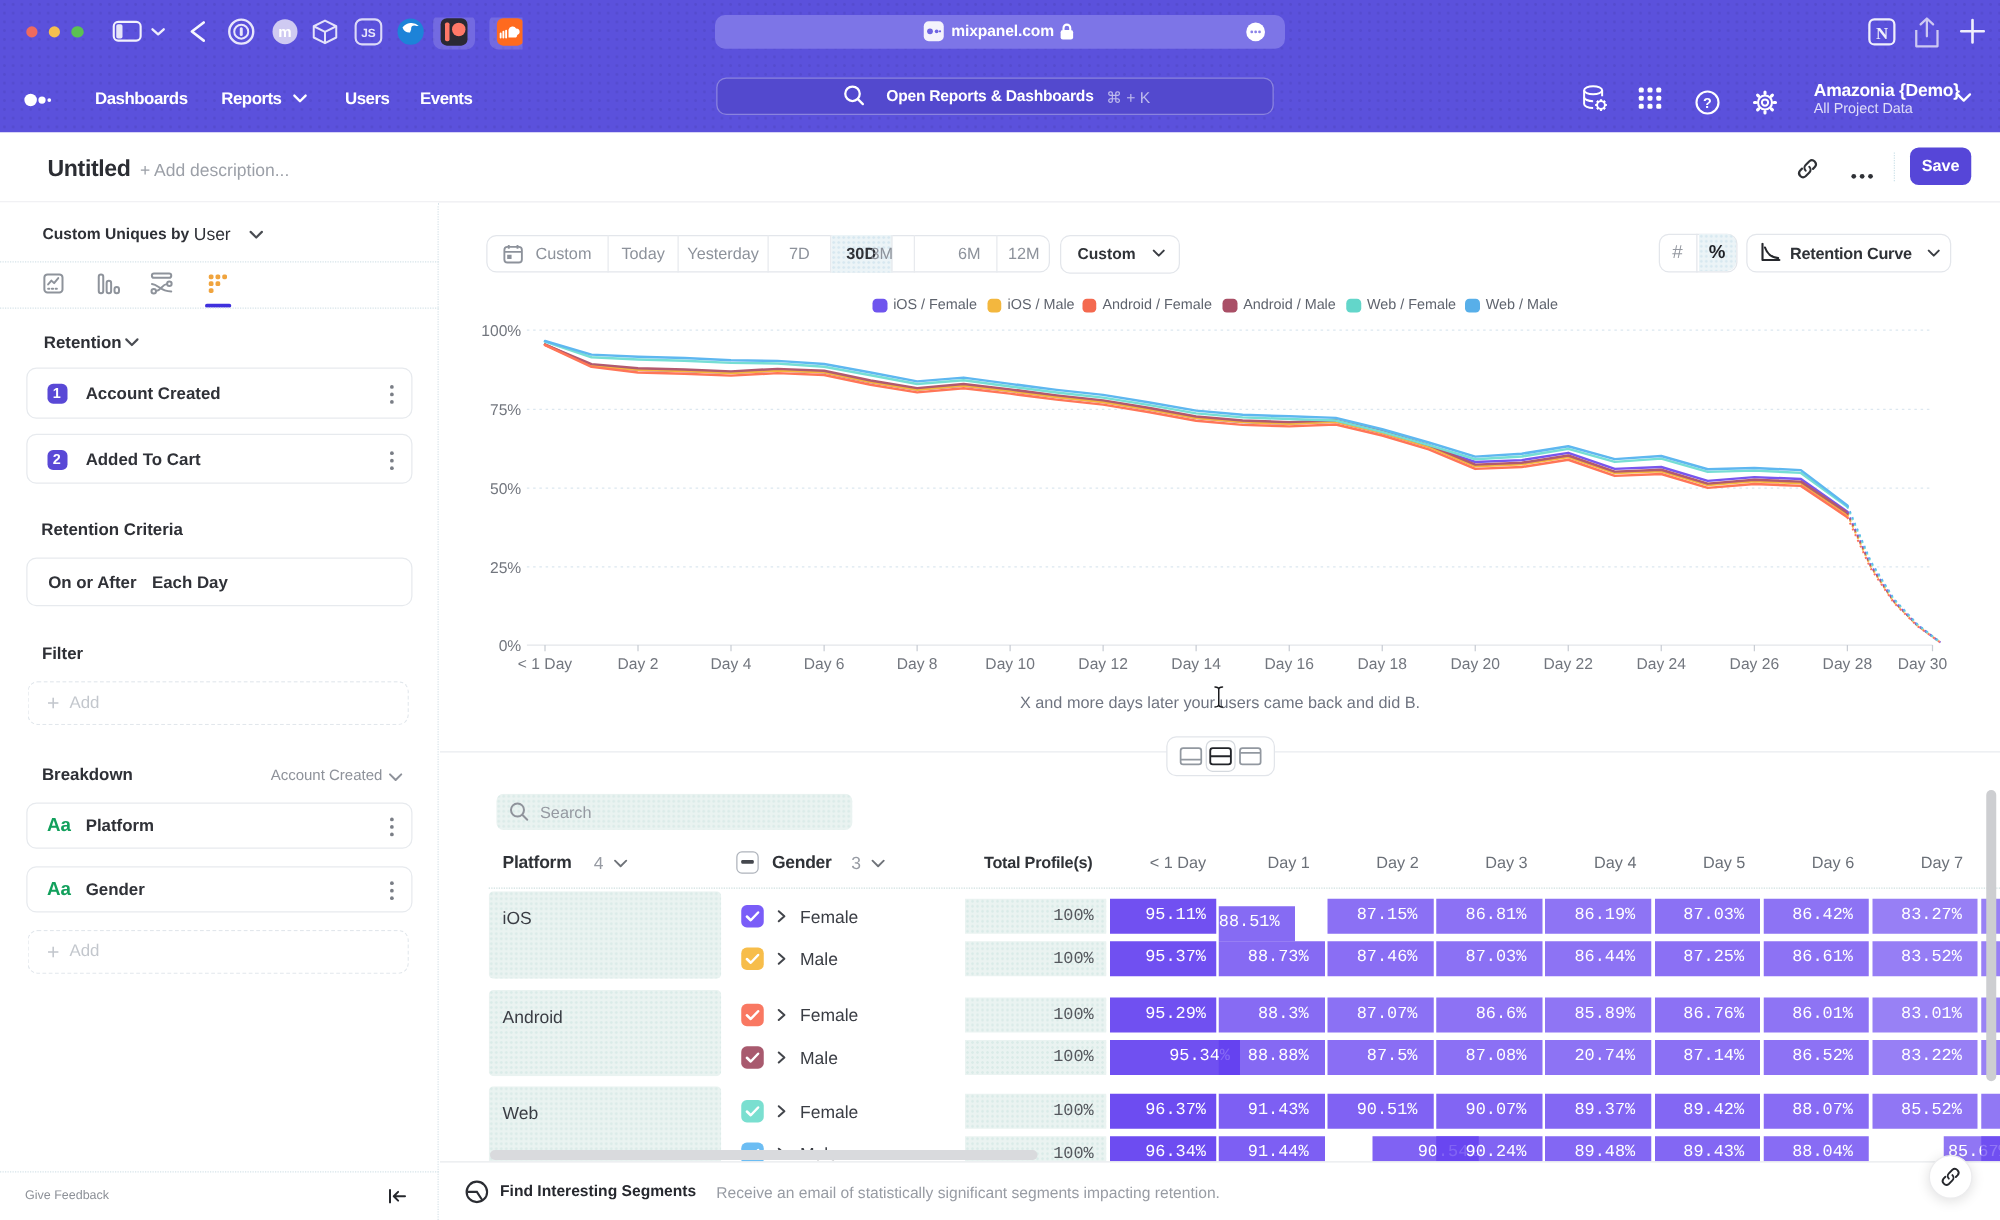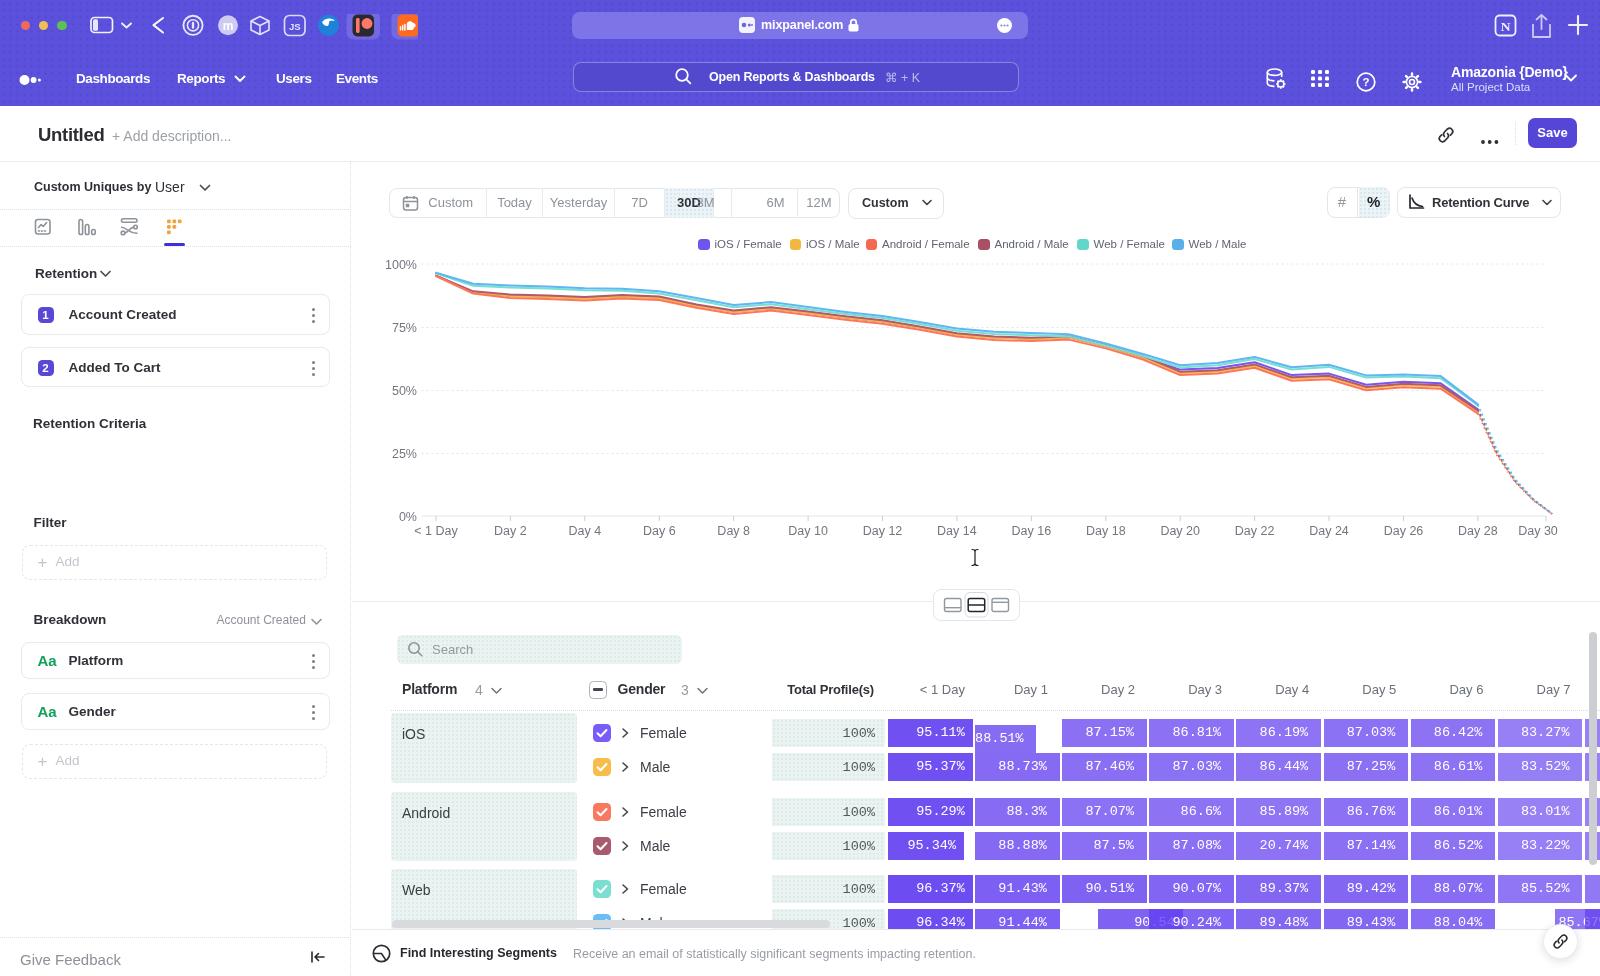--- a/index.html
+++ b/index.html
@@ -260,20 +260,24 @@
 <div class="card" style="top:346.5px;height:40px">
   <div class="badge">2</div>
   <div class="cardlab">Added To Cart</div>
   <div class="vdots">
         <i></i>
         <i></i>
         <i></i>
       </div>
 </div>
 <div class="sbold" style="left:33px;top:415.5px">Retention Criteria</div>
+<div class="card" style="top:445.5px;height:39px">
+  <div class="abs" style="left:17px;top:11px;font-size:13.5px;font-weight:600;color:#303238">On or After</div>
+  <div class="abs" style="left:100px;top:11px;font-size:13.5px;font-weight:600;color:#303238">Each Day</div>
+</div>
 <div class="sbold" style="left:33.5px;top:515px">Filter</div>
 <div class="addrow" style="top:544.5px">
       <b>+</b>
       <span>Add</span>
     </div>
 <div class="sbold" style="left:33.5px;top:611.5px">Breakdown</div>
 <div class="abs" style="left:216.5px;top:613px;font-size:12px;color:#8e929a">Account Created</div>
 <svg class="abs" style="left:310px;top:617.5px" width="13" height="9" viewBox="0 0 13 9">
       <path d="M2 1.5 L6.5 6 L11 1.5" fill="none" stroke="#8e929a" stroke-width="1.6" stroke-linecap="round" stroke-linejoin="round"></path>
     </svg>
@@ -293,21 +297,21 @@
         <i></i>
         <i></i>
         <i></i>
       </div>
 </div>
 <div class="addrow" style="top:743.5px">
       <b>+</b>
       <span>Add</span>
     </div>
 <div class="dotline" style="top:937px"></div>
-<div class="abs" style="left:20px;top:950.5px;font-size:15px;color:#8c9097">Give Feedback</div>
+<div class="abs" style="left:20px;top:950.5px;font-size:10px;color:#8c9097">Give Feedback</div>
 <svg class="abs" style="left:310px;top:950.5px" width="16" height="12" viewBox="0 0 16 12">
       <path d="M2 1 V11 M14 6 H5 M8.5 2.5 L5 6 L8.5 9.5" fill="none" stroke="#26282d" stroke-width="1.6" stroke-linecap="round" stroke-linejoin="round"></path>
     </svg>
 
 <div id="segwrap"></div>
 <div class="seg" style="left:389.5px;width:97.5px"><span style="margin-left:26px">Custom</span></div>
 <svg class="abs" style="left:402px;top:195px" width="17" height="17" viewBox="0 0 17 17">
       <g fill="none" stroke="#8d929b" stroke-width="1.5">
         <rect x="1.5" y="2.5" width="14" height="12.5" rx="2.5"></rect>
         <path d="M1.5 6.5 H15.5 M5 1 v3 M12 1 v3"></path>
@@ -401,20 +405,21 @@
 <polyline points="436.0,276.0 473.2,293.5 510.4,298.0 547.6,299.0 584.8,300.5 622.0,298.5 659.3,300.0 696.5,307.8 733.7,313.9 770.9,310.6 808.1,314.9 845.3,319.7 882.5,323.7 919.7,329.8 956.9,336.6 994.1,339.9 1031.4,341.1 1068.6,339.6 1105.8,348.4 1143.0,359.5 1180.2,375.1 1217.4,373.6 1254.6,367.8 1291.8,380.7 1329.0,379.2 1366.2,390.3 1403.5,387.2 1440.7,388.7 1477.9,413.7" fill="none" stroke="#FF7557" stroke-width="2" stroke-linejoin="round" stroke-linecap="round"></polyline>
 <polyline points="436.0,273.2 473.2,285.8 510.4,287.6 547.6,288.6 584.8,290.3 622.0,290.8 659.3,293.4 696.5,300.2 733.7,307.2 770.9,304.2 808.1,309.2 845.3,314.0 882.5,318.1 919.7,324.1 956.9,330.7 994.1,333.9 1031.4,335.2 1068.6,336.4 1105.8,345.5 1143.0,356.1 1180.2,367.4 1217.4,365.2 1254.6,359.1 1291.8,369.5 1329.0,366.9 1366.2,377.5 1403.5,376.5 1440.7,378.3 1477.9,405.4" fill="none" stroke="#76DED4" stroke-width="2" stroke-linejoin="round" stroke-linecap="round"></polyline>
 <polyline points="436.0,272.8 473.2,283.7 510.4,285.4 547.6,286.4 584.8,288.2 622.0,288.7 659.3,291.2 696.5,298.0 733.7,305.1 770.9,302.1 808.1,307.1 845.3,311.9 882.5,315.9 919.7,322.0 956.9,328.5 994.1,331.8 1031.4,333.0 1068.6,334.3 1105.8,343.4 1143.0,354.0 1180.2,365.3 1217.4,363.0 1254.6,357.0 1291.8,367.3 1329.0,364.8 1366.2,375.4 1403.5,374.4 1440.7,376.1 1477.9,404.4" fill="none" stroke="#5EB7F0" stroke-width="2" stroke-linejoin="round" stroke-linecap="round"></polyline>
 <polyline points="1477.9,409.4 1496.5,452.0 1515.1,480.8 1533.7,500.0 1552.3,514.0" fill="none" stroke="#7856EE" stroke-width="1.7" stroke-dasharray="1.6 3.4" stroke-linejoin="round"></polyline>
 <polyline points="1477.9,411.5 1496.5,453.3 1515.1,481.5 1533.7,500.3 1552.3,514.0" fill="none" stroke="#F5B83D" stroke-width="1.7" stroke-dasharray="1.6 3.4" stroke-linejoin="round"></polyline>
 <polyline points="1477.9,410.3 1496.5,452.6 1515.1,481.1 1533.7,500.1 1552.3,514.0" fill="none" stroke="#B2596E" stroke-width="1.7" stroke-dasharray="1.6 3.4" stroke-linejoin="round"></polyline>
 <polyline points="1477.9,413.7 1496.5,454.6 1515.1,482.2 1533.7,500.7 1552.3,514.0" fill="none" stroke="#FF7557" stroke-width="1.7" stroke-dasharray="1.6 3.4" stroke-linejoin="round"></polyline>
 <polyline points="1477.9,405.4 1496.5,449.6 1515.1,479.5 1533.7,499.4 1552.3,514.0" fill="none" stroke="#76DED4" stroke-width="1.7" stroke-dasharray="1.6 3.4" stroke-linejoin="round"></polyline>
 <polyline points="1477.9,404.4 1496.5,449.0 1515.1,479.2 1533.7,499.3 1552.3,514.0" fill="none" stroke="#5EB7F0" stroke-width="1.7" stroke-dasharray="1.6 3.4" stroke-linejoin="round"></polyline>
 </svg>
+<div class="abs" style="left:352px;top:554px;width:1248px;text-align:center;font-size:13px;color:#6f7480">X and more days later your users came back and did B.</div>
 <svg class="abs" style="left:969px;top:548px" width="12" height="19" viewBox="0 0 12 19">
       <path d="M3 1.5 c2 0 3 0.8 3 2 c0 -1.2 1 -2 3 -2 M6 3.5 V15.5 M3 17.5 c2 0 3 -0.8 3 -2 c0 1.2 1 2 3 2" fill="none" stroke="#1a1b1e" stroke-width="1.2" stroke-linecap="round"></path>
     </svg>
 
 <div class="abs" style="left:352px;top:601px;width:1248px;border-top:1px solid #e9ecef"></div>
 <div class="abs" style="left:932.5px;top:589px;width:87px;height:31.5px;background:#fff;border:1px solid #e2e5ea;border-radius:8px"></div>
 <svg class="abs" style="left:932.5px;top:589px" width="87" height="31.5" viewBox="0 0 87 31.5">
   <g fill="none" stroke="#9298a0" stroke-width="1.4">
     <rect x="11.5" y="9.5" width="16.5" height="13" rx="2"></rect>
     <path d="M11.5 18.7 H28"></path>
@@ -522,21 +527,21 @@
 <div class="pc" style="left:1584.8px;top:798px;width:15.2px;background:rgba(99,63,240,0.652)"></div>
 <div class="ckb" style="left:592.5px;top:837px;background:#A85A6E"><svg width="18" height="18" viewBox="0 0 18 18">
         <path d="M4.5 9.2 L7.6 12.2 L13.5 6" fill="none" stroke="#fff" stroke-width="2" stroke-linecap="round" stroke-linejoin="round"></path>
       </svg></div>
 <svg class="abs" style="left:620px;top:840px" width="10" height="12" viewBox="0 0 10 12">
       <path d="M3 2 L7.5 6 L3 10" fill="none" stroke="#43464c" stroke-width="1.6" stroke-linecap="round" stroke-linejoin="round"></path>
     </svg>
 <div class="glab" style="left:640px;top:837.5px">Male</div>
 <div class="shim tot" style="left:772px;top:832px;width:113px;height:28px"></div>
 <div class="mono100" style="left:772px;top:838.5px">100%</div>
-<div class="pc" style="left:888.0px;top:832px;width:76px;background:rgba(99,63,240,0.913);padding-right:8px">95.34%</div>
+<div class="pc" style="left:888.0px;top:832px;width:104px;background:rgba(99,63,240,0.913);padding-right:8px">95.34%</div>
 <div class="pc" style="left:975.1px;top:832px;width:84.8px;background:rgba(99,63,240,0.781);padding-right:13px">88.88%</div>
 <div class="pc" style="left:1062.2px;top:832px;width:84.8px;background:rgba(99,63,240,0.752);padding-right:13px">87.5%</div>
 <div class="pc" style="left:1149.3px;top:832px;width:84.8px;background:rgba(99,63,240,0.744);padding-right:13px">87.08%</div>
 <div class="pc" style="left:1236.4px;top:832px;width:84.8px;background:rgba(99,63,240,0.730);padding-right:13px">20.74%</div>
 <div class="pc" style="left:1323.5px;top:832px;width:84.8px;background:rgba(99,63,240,0.745);padding-right:13px">87.14%</div>
 <div class="pc" style="left:1410.6px;top:832px;width:84.8px;background:rgba(99,63,240,0.732);padding-right:13px">86.52%</div>
 <div class="pc" style="left:1497.7px;top:832px;width:84.8px;background:rgba(99,63,240,0.665);padding-right:13px">83.22%</div>
 <div class="pc" style="left:1584.8px;top:832px;width:15.2px;background:rgba(99,63,240,0.656)"></div>
 <div class="ckb" style="left:592.5px;top:880px;background:#7ADFD0"><svg width="18" height="18" viewBox="0 0 18 18">
         <path d="M4.5 9.2 L7.6 12.2 L13.5 6" fill="none" stroke="#fff" stroke-width="2" stroke-linecap="round" stroke-linejoin="round"></path>

